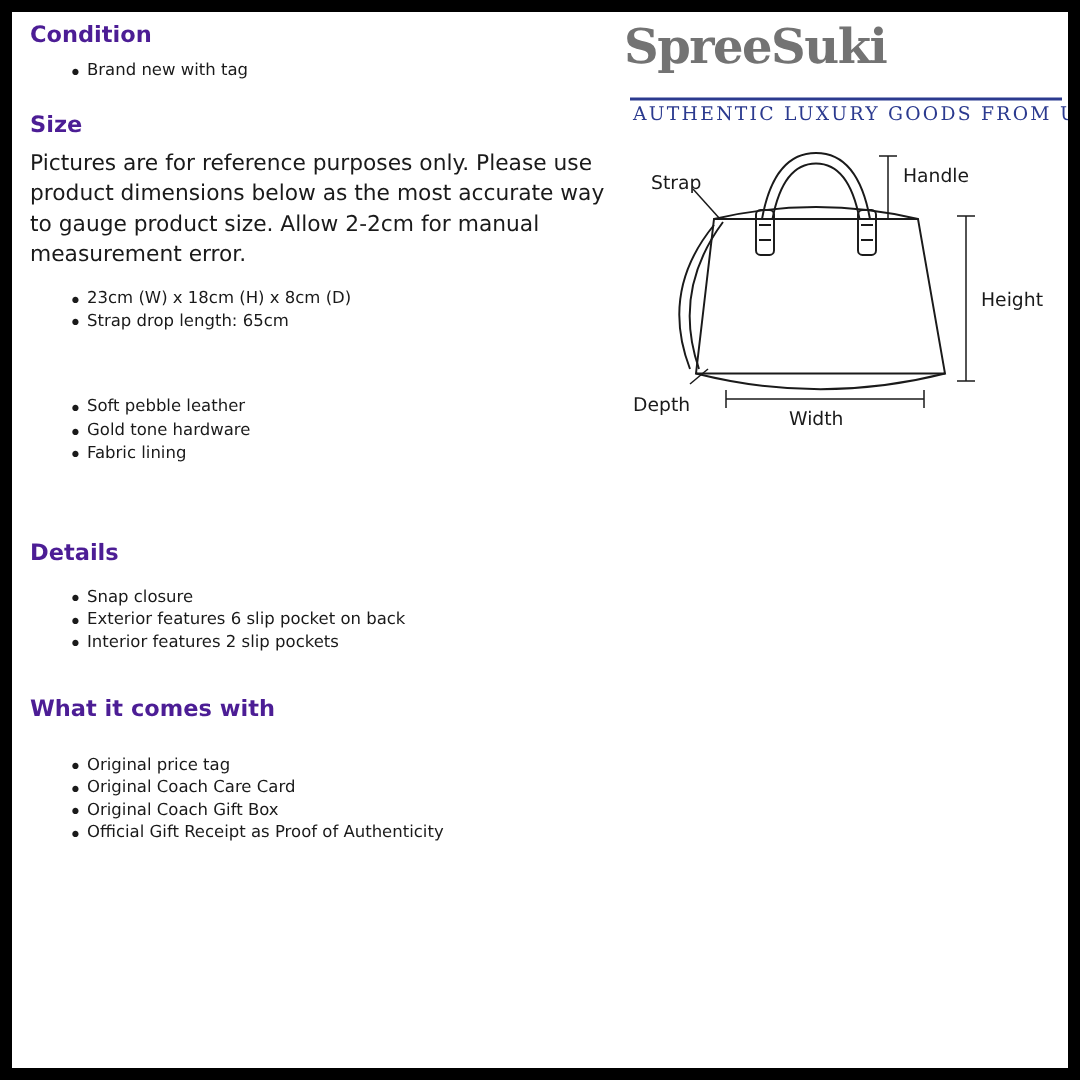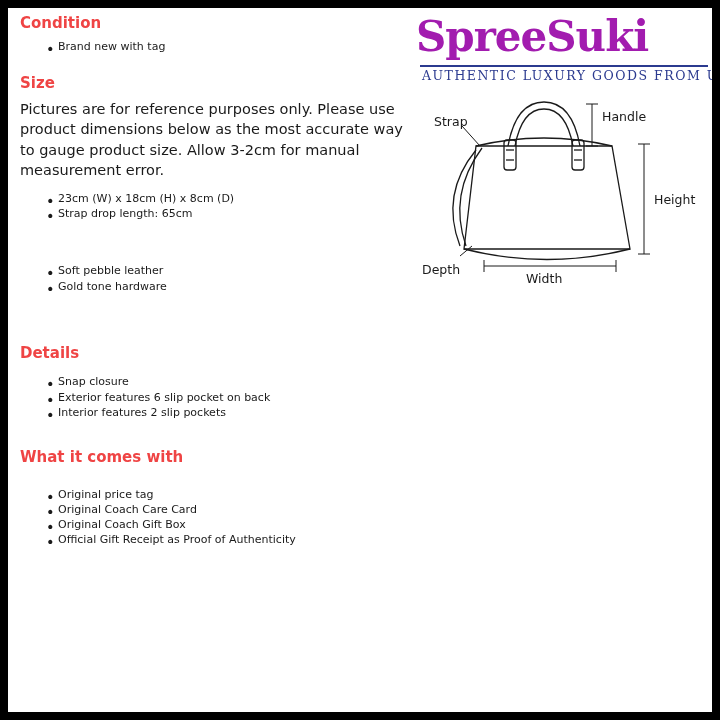--- a/index.html
+++ b/index.html
@@ -24,21 +24,21 @@
   }
   .content {
     position: absolute;
     left: 12px;
     top: 6px;
     width: 400px;
   }
   h2.section {
     font-size: 15px;
     font-weight: bold;
-    color: #ef4444;
+    color: #4c1d95;
     margin: 0 0 6px 0;
     line-height: 1.25;
   }
   .block {
     margin-bottom: 14px;
   }
   ul.bullets {
     margin: 0 0 0 0;
     padding-left: 26px;
     list-style: none;
@@ -77,23 +77,23 @@
     width: 296px;
     height: 78px;
     overflow: hidden;
   }
   .logo-word {
     position: absolute;
     left: 0px;
     top: 4px;
     font-family: "DejaVu Serif", "Liberation Serif", serif;
     font-weight: bold;
-    font-size: 42px;
+    font-size: 32px;
     letter-spacing: -1px;
-    color: #a21caf;
+    color: #737373;
     white-space: nowrap;
   }
   .logo-rule {
     position: absolute;
     left: 4px;
     top: 57px;
     width: 288px;
     height: 2px;
     background: #2b3a8f;
   }
@@ -189,34 +189,35 @@
       <h2 class="section">Condition</h2>
       <ul class="bullets">
         <li>Brand new with tag</li>
       </ul>
     </div>
 
     <div class="gap-sm"></div>
 
     <div class="block">
       <h2 class="section">Size</h2>
-      <p class="para">Pictures are for reference purposes only. Please use product dimensions below as the most accurate way to gauge product size. Allow 3-2cm for manual measurement error.</p>
+      <p class="para">Pictures are for reference purposes only. Please use product dimensions below as the most accurate way to gauge product size. Allow 2-2cm for manual measurement error.</p>
       <ul class="bullets">
         <li>23cm (W) x 18cm (H) x 8cm (D)</li>
         <li>Strap drop length: 65cm</li>
       </ul>
     </div>
 
     <div class="gap-lg"></div>
 
     <div class="block">
       <div class="gap-sm"></div>
       <ul class="bullets">
         <li>Soft pebble leather</li>
         <li>Gold tone hardware</li>
+        <li>Fabric lining</li>
       </ul>
     </div>
 
     <div class="gap-lg"></div>
     <div class="gap-md"></div>
 
     <div class="block">
       <h2 class="section">Details</h2>
       <div class="gap-sm"></div>
       <ul class="bullets">

